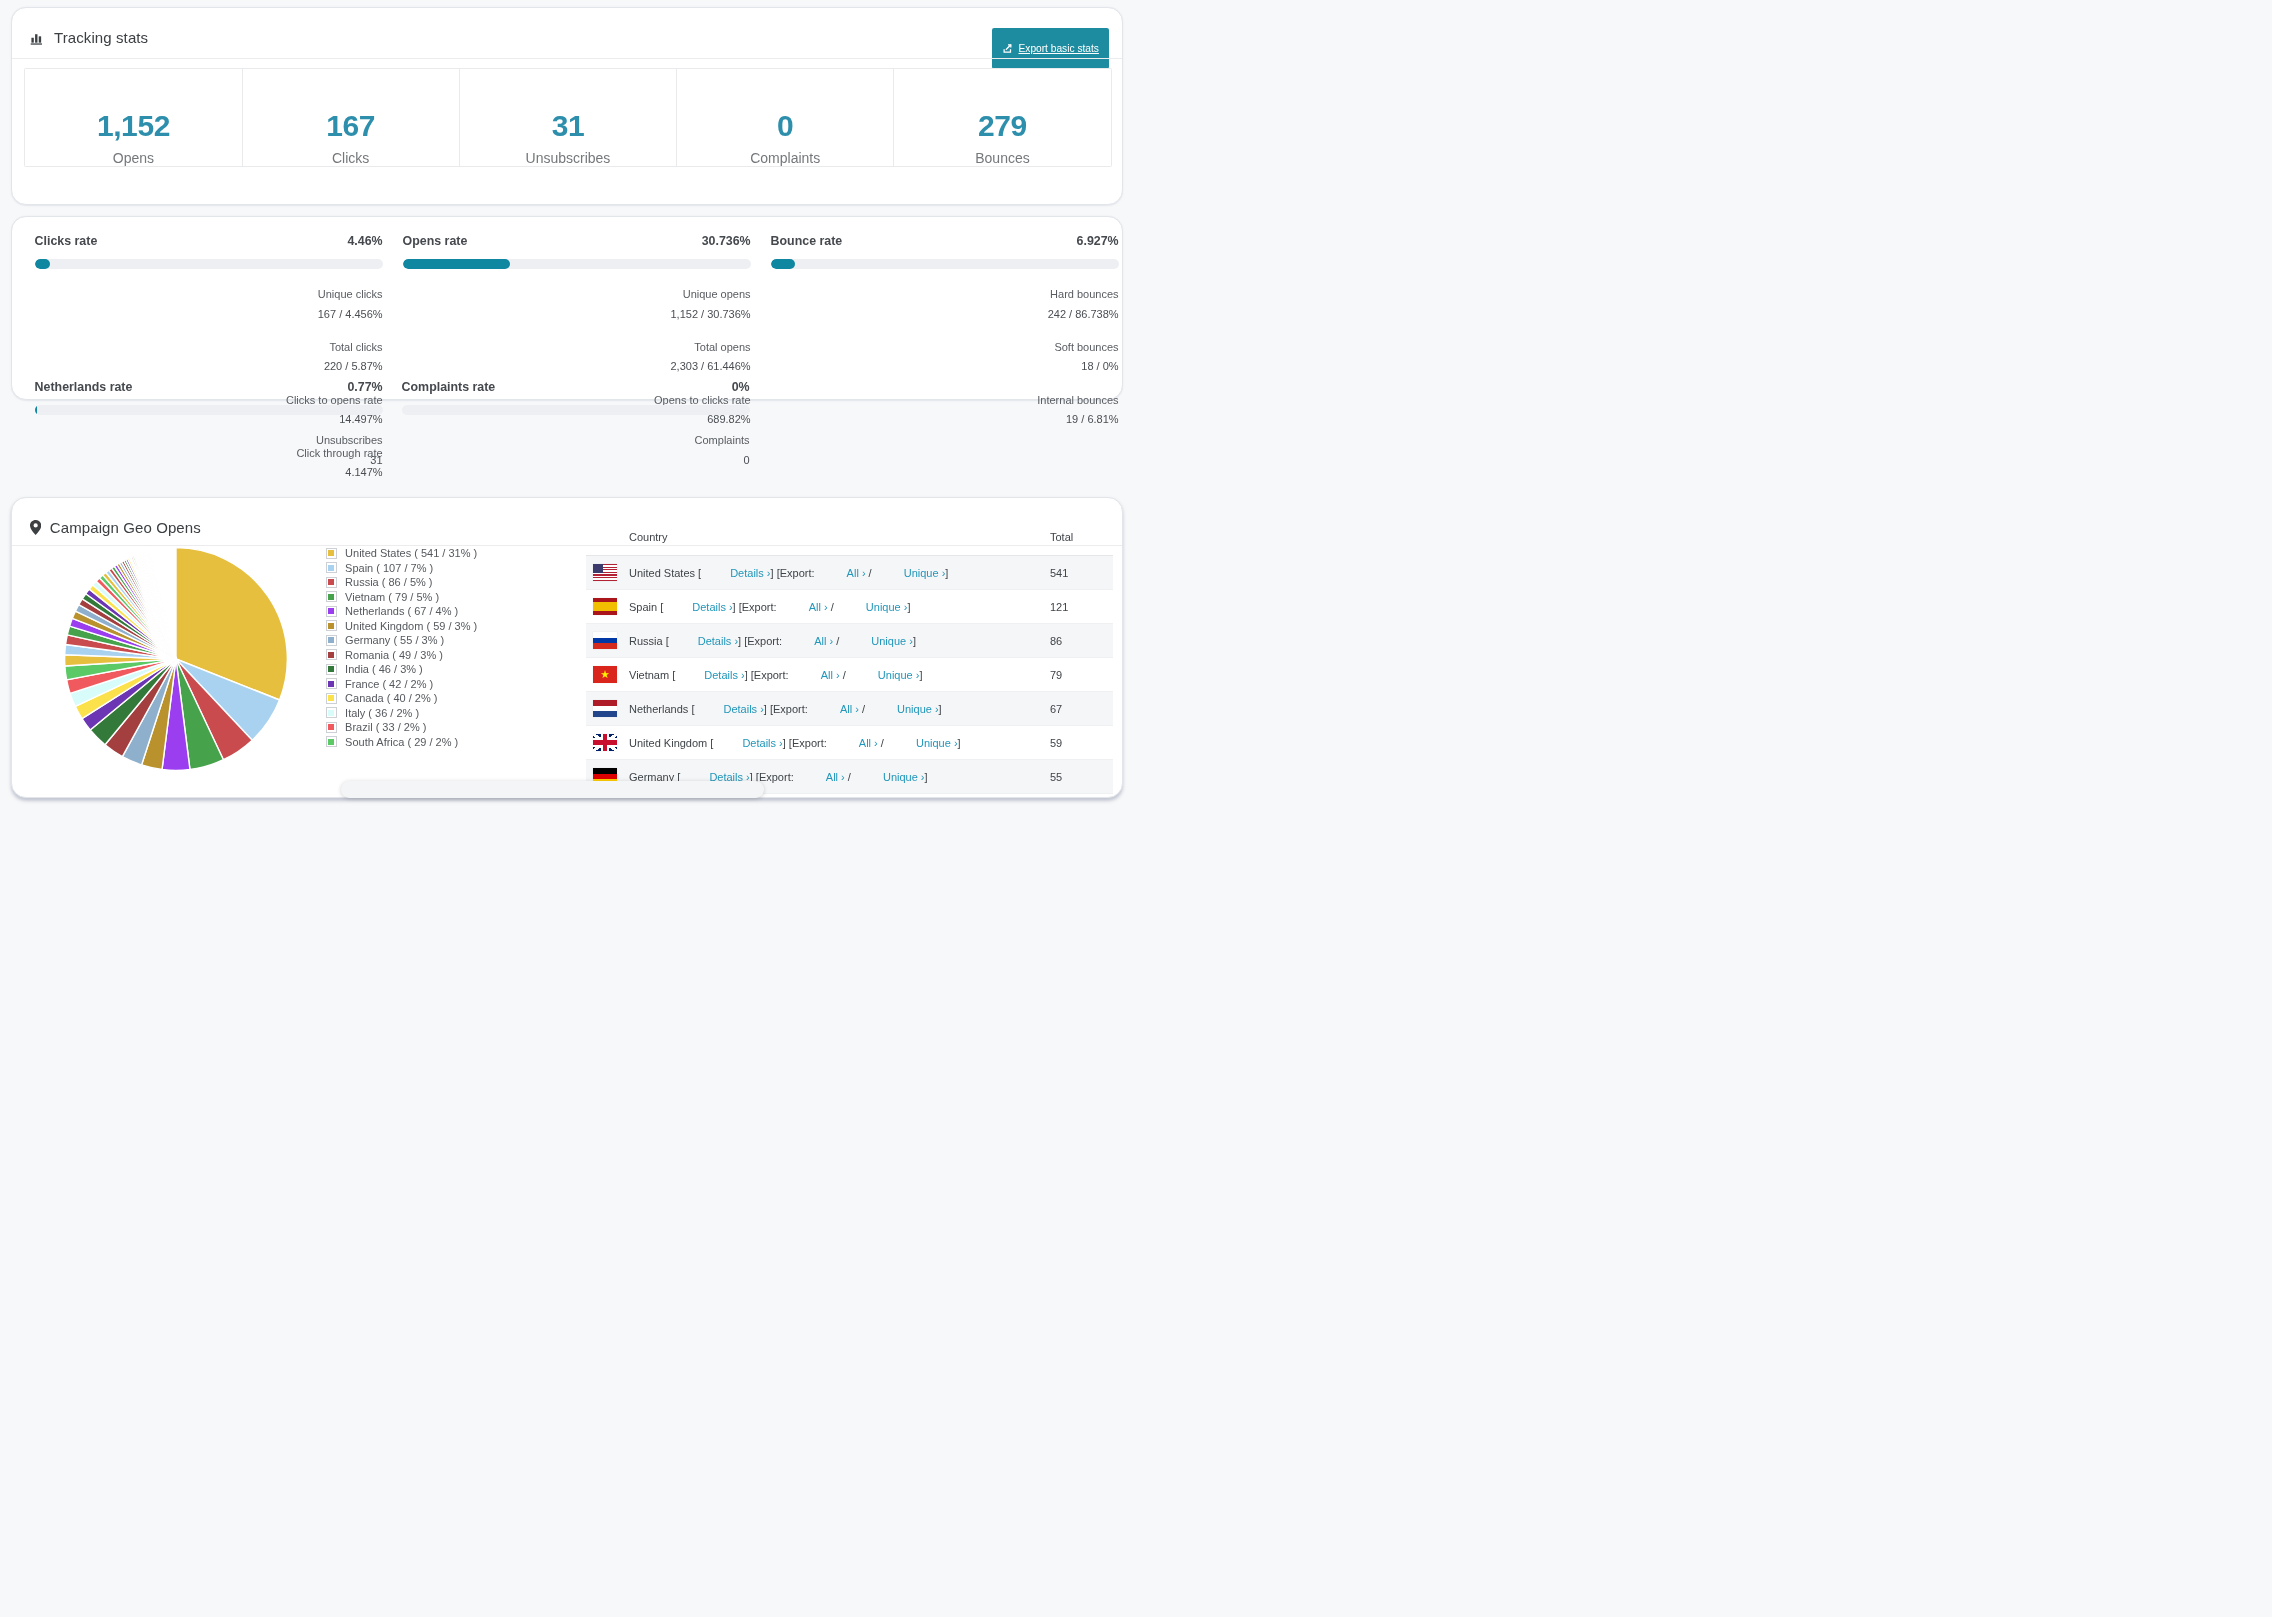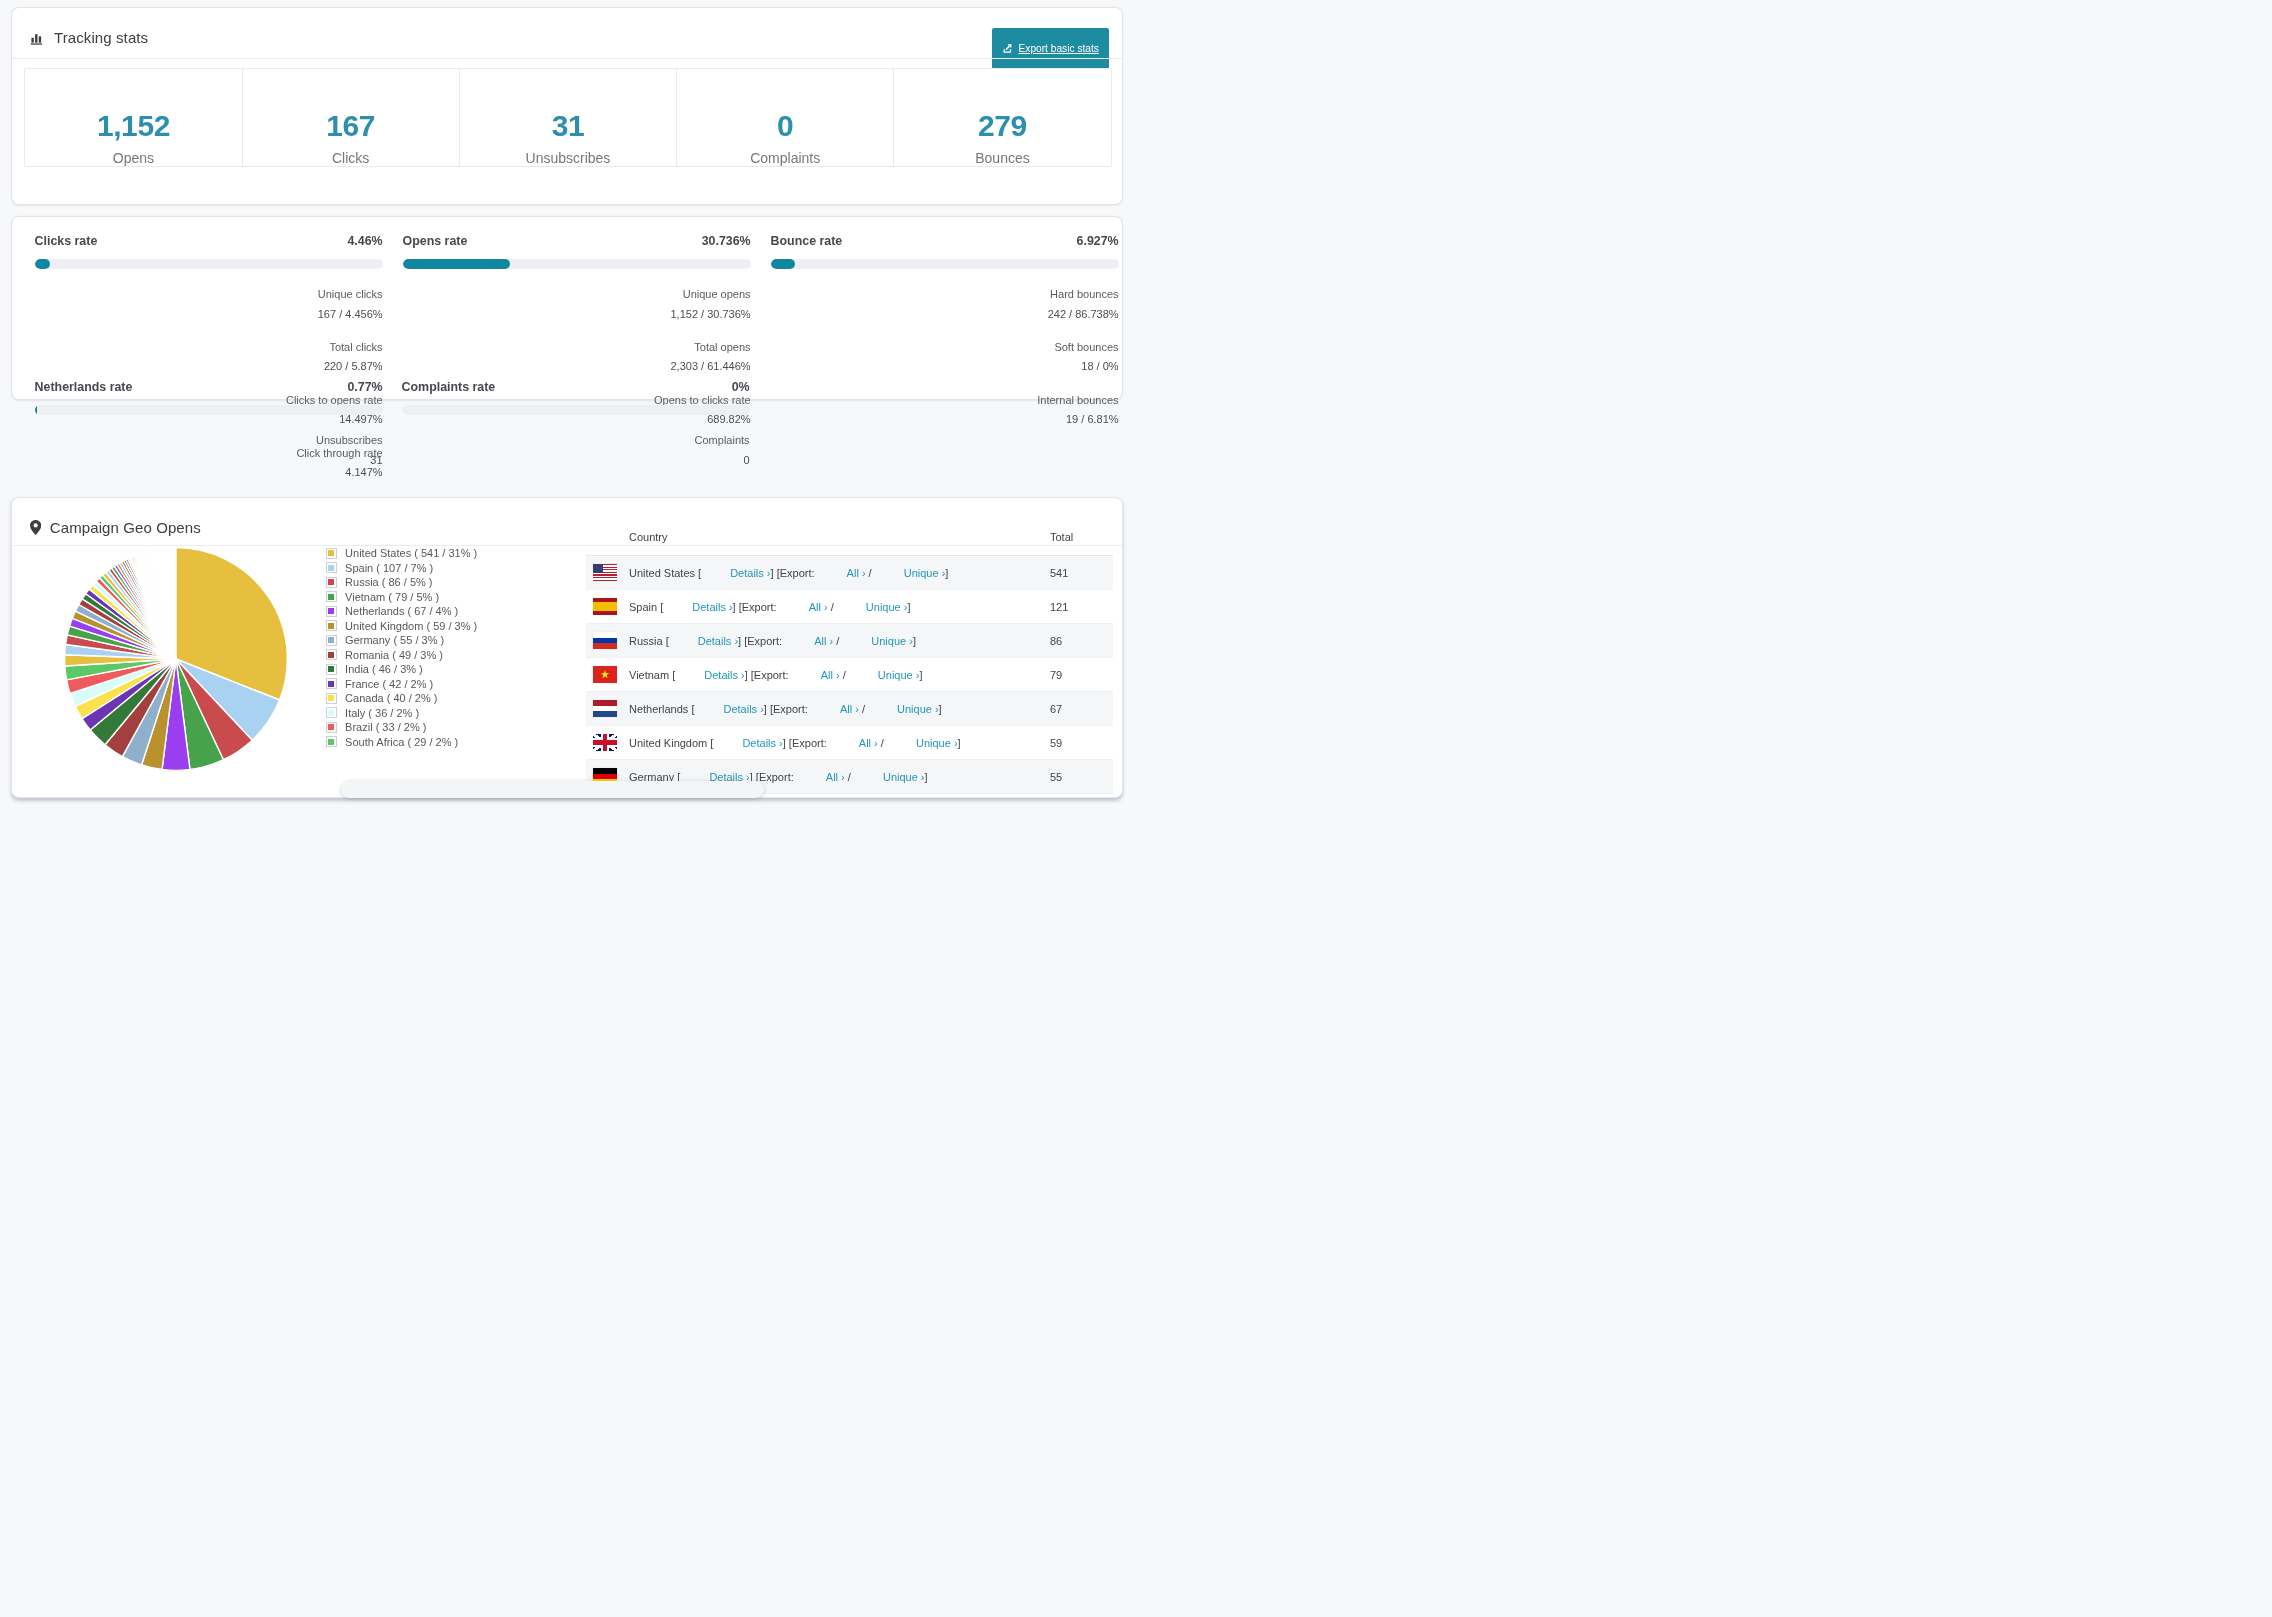--- a/index.html
+++ b/index.html
@@ -5,21 +5,21 @@
   html,body{margin:0;padding:0;}
   body{
     width:1136px;height:809px;position:relative;overflow:hidden;
     background:#f7f8f9;
     font-family:"Liberation Sans",sans-serif;
     color:#3f4449;
     -webkit-font-smoothing:antialiased;
   }
   .card{
     position:absolute;left:10.6px;width:1112px;background:#fff;
-    border:0.7px solid #e2e5ea;border-radius:8px;
+    border:0.7px solid #e2e5ea;border-radius:15px;
     box-shadow:0 0.7px 1.4px rgba(140,150,170,.18);
     box-sizing:border-box;
   }
   #card-tracking{top:7px;height:198px;}
   #card-rates{top:216px;height:184px;}
   #card-geo{top:497px;height:301px;overflow:hidden;box-shadow:0 2.1px 3.5px rgba(130,140,165,.45);}
 
   
   .card-header{position:absolute;left:18.4px;top:21px;display:flex;align-items:center;gap:8.5px;}
   .card-title{font-size:15px;color:#3c4043;letter-spacing:0.1px;}

